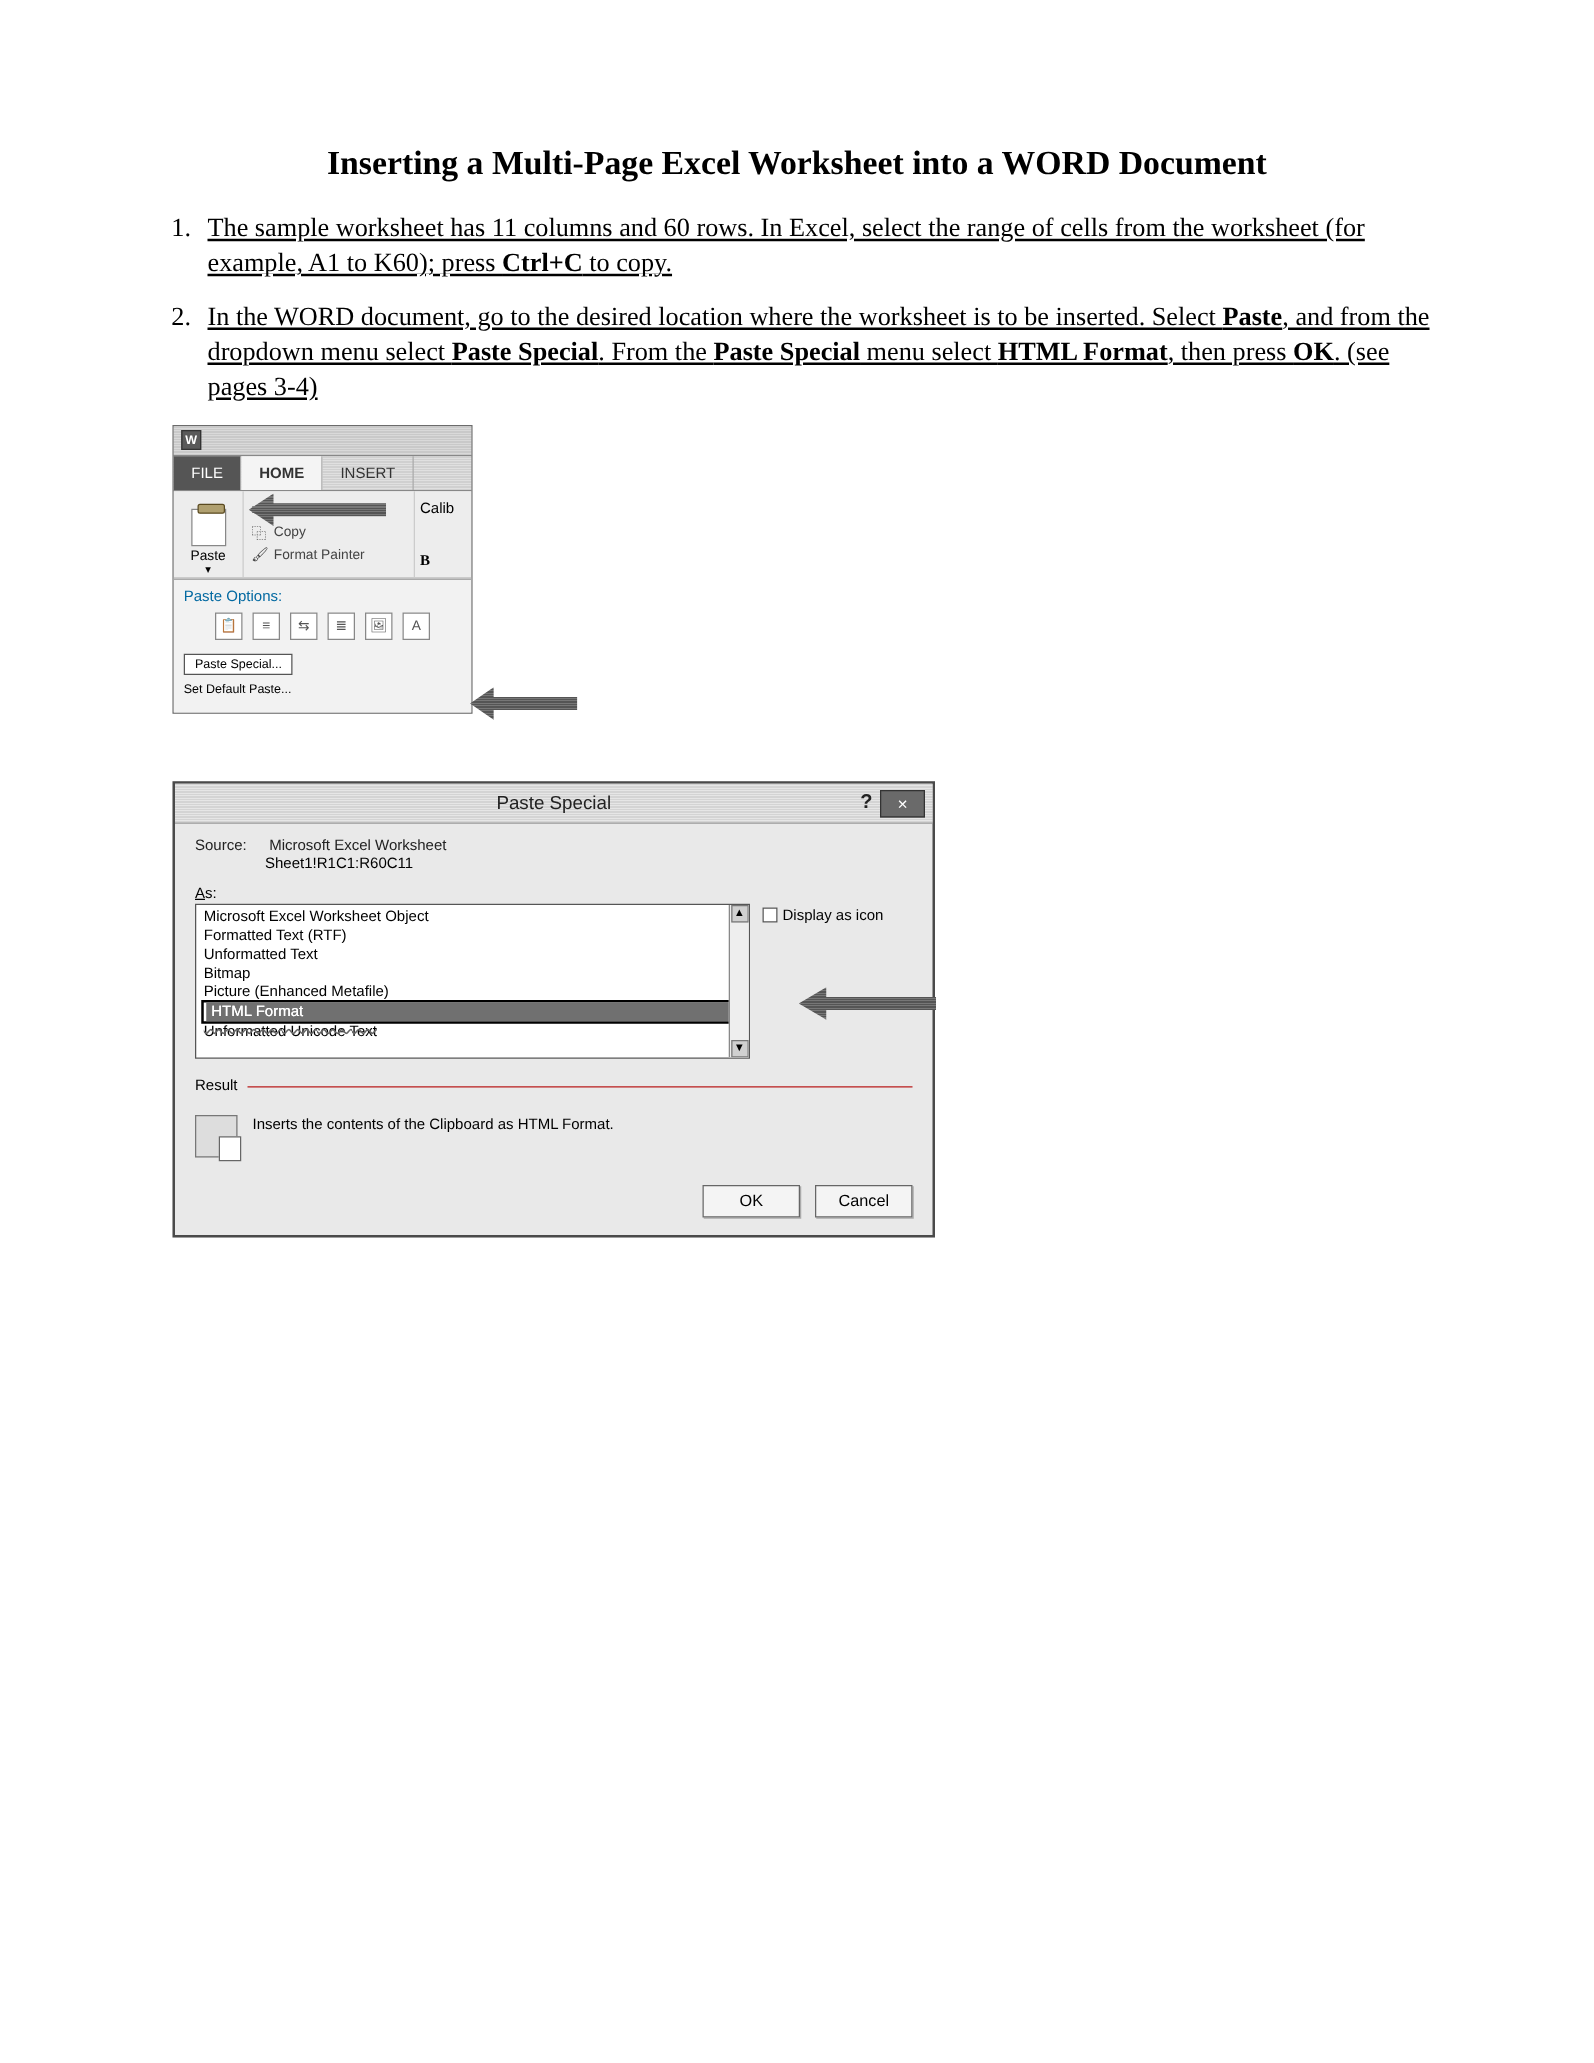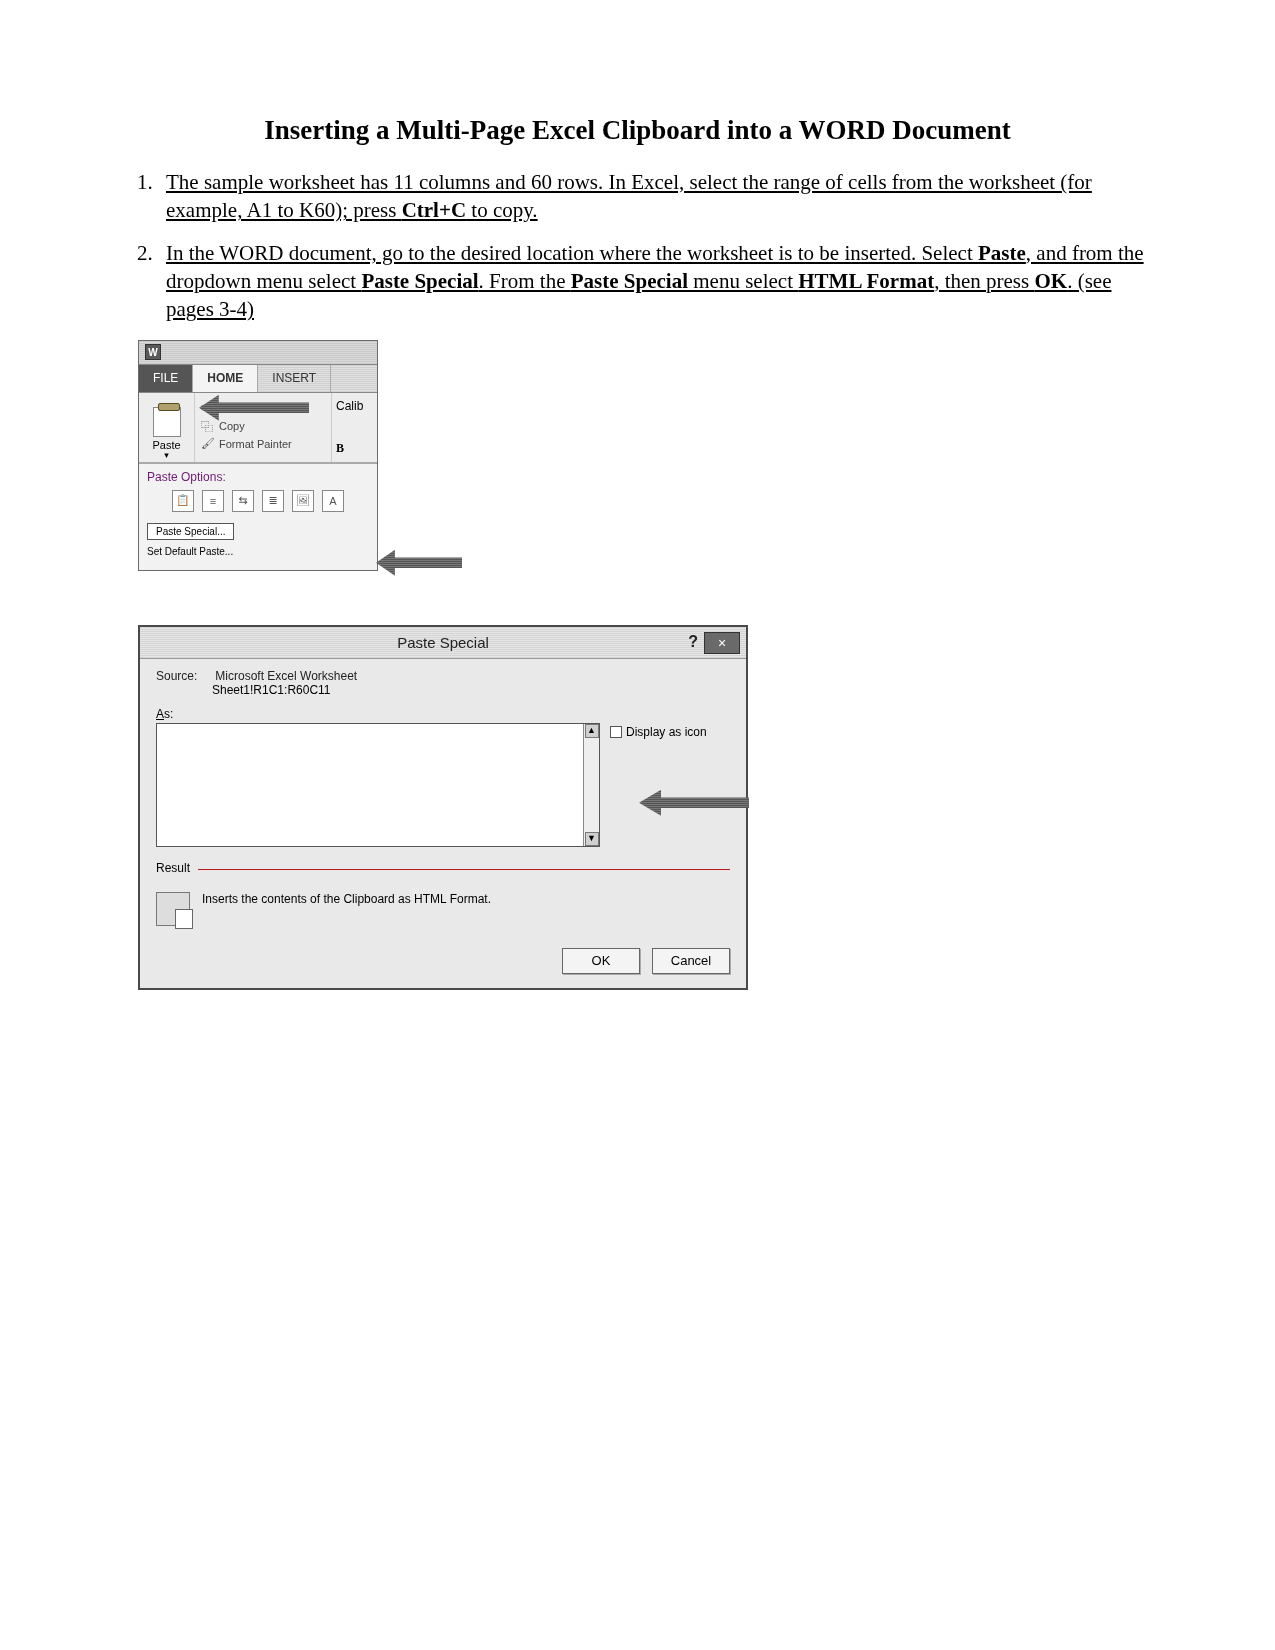--- a/index.html
+++ b/index.html
@@ -91,21 +91,21 @@
     background: repeating-linear-gradient(0deg,#555,#555 1px,#777 1px,#777 2px);
     clip-path: polygon(0 50%, 18% 0, 18% 30%, 100% 30%, 100% 70%, 18% 70%, 18% 100%);
   }
   .font-col {
     width: 46px; border-left:1px solid #ccc; display:flex;flex-direction:column;
     justify-content:space-between; padding:6px 4px; font-size:12px;
   }
   .paste-menu {
     background:#f2f2f2; border-top:1px solid #aaa; padding:6px 8px 10px 8px;
   }
-  .pm-title { font-size:12px; color:#701a75; margin-bottom:6px; }
+  .pm-title { font-size:12px; color:#0369a1; margin-bottom:6px; }
   .pm-icons { display:flex; gap:8px; justify-content:center; margin-bottom:8px; }
   .pmi {
     width:22px;height:22px;border:1px solid #888;background:#fff;display:flex;
     align-items:center;justify-content:center;font-size:11px;color:#555;
   }
   .pm-item {
     font-size:10px; padding:3px 0; color:#000000;
   }
   .pm-special {
     display:inline-block; border:1px solid #555; padding:2px 8px; background:#fff;
@@ -189,21 +189,21 @@
     width:78px;height:26px;border:1px solid #666;background:#f4f4f4;
     display:flex;align-items:center;justify-content:center;font-size:13px;
     box-shadow: 1px 1px 0 #aaa;
   }
   .ul { text-decoration: underline; }
 </style>
 </head>
 <body>
 
 <div class="page">
-  <h1 class="title">Inserting a Multi-Page Excel Clipboard into a WORD Document</h1>
+  <h1 class="title">Inserting a Multi-Page Excel Worksheet into a WORD Document</h1>
 
   <ol class="steps">
     <li>
       <span>The sample worksheet has 11 columns and 60 rows. In Excel, select the range of cells from the worksheet (for example, A1 to K60); press </span><span class="b">Ctrl+C</span><span> to copy.</span>
     </li>
     <li>
       <span>In the WORD document, go to the desired location where the worksheet is to be inserted. Select </span><span class="b">Paste</span><span>, and from the dropdown menu select </span><span class="b">Paste Special</span><span>. From the </span><span class="b">Paste Special</span><span> menu select </span><span class="b">HTML Format</span><span>, then press </span><span class="b">OK</span><span>. (see pages 3-4)</span>
     </li>
   </ol>
 
@@ -272,20 +272,31 @@
       <div class="src-line">
         <span class="lbl">Source:</span>
         <span>Microsoft Excel Worksheet</span>
       </div>
       <div class="src-sub">Sheet1!R1C1:R60C11</div>
 
       <div class="dlg-main">
         <div class="as-col">
           <div class="as-lbl"><span class="ul">A</span>s:</div>
           <div class="listbox">
+            <div class="lb-inner">
+              <div class="lb-item">Microsoft Excel Worksheet Object</div>
+              <div class="lb-item">Formatted Text (RTF)</div>
+              <div class="lb-item">Unformatted Text</div>
+              <div class="lb-item">Bitmap</div>
+              <div class="lb-item">Picture (Enhanced Metafile)</div>
+              <div class="lb-item sel-outline">
+                <div class="lb-item sel">HTML Format</div>
+              </div>
+              <div class="lb-item strike">Unformatted Unicode Text</div>
+            </div>
             <div class="lb-scroll">
               <div class="lb-sbtn">▲</div>
               <div class="lb-sbtn">▼</div>
             </div>
           </div>
         </div>
         <div class="icon-col">
           <div>
             <span class="chk"></span><span>Display as icon</span>
           </div>

